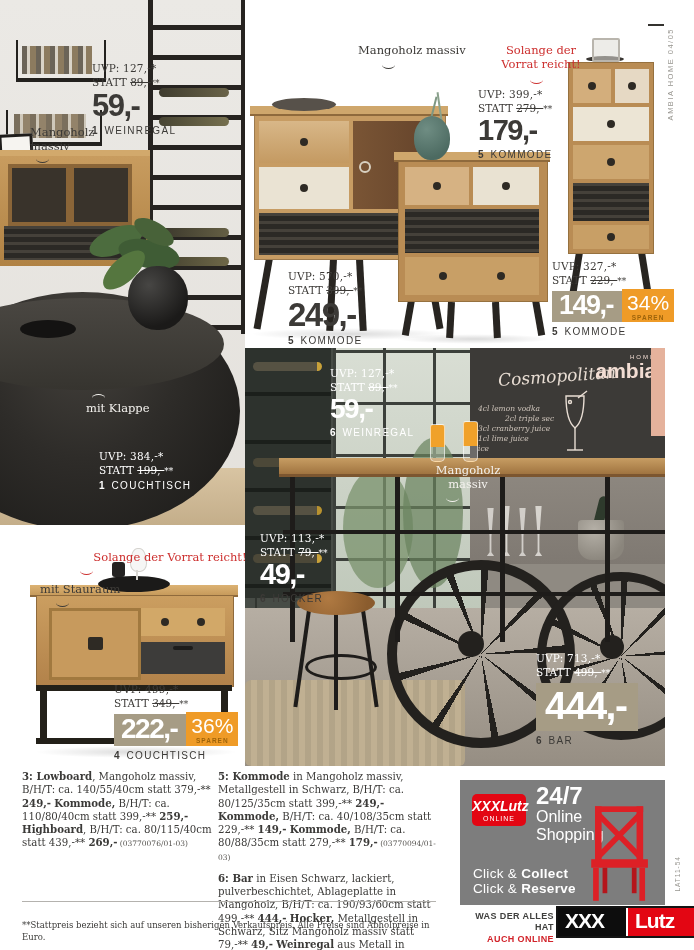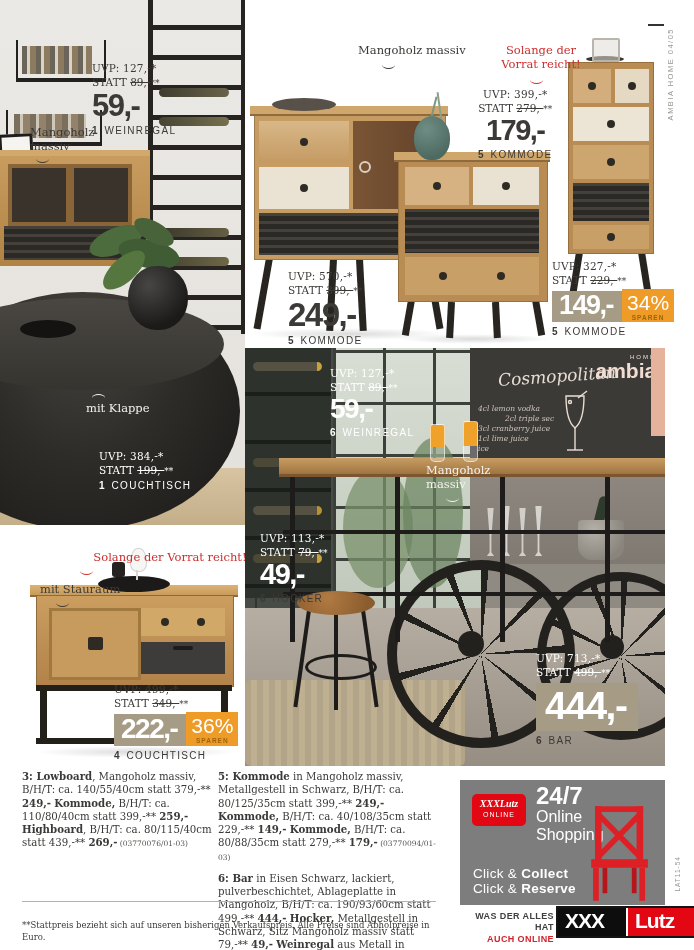--- a/index.html
+++ b/index.html
@@ -20,21 +20,21 @@
   .tag .iline.dark{color:#3c3a37;}
   .priceRow{display:flex;align-items:stretch;margin-top:3px;}
   .block{background:#a69c85;color:#fff;padding:1px 9px 3px 7px;}
   .badge{background:#ef9b27;color:#fff;text-align:center;font-family:"Liberation Sans",sans-serif;
          padding:2px 5px 0 5px;}
   .badge .pct{font-size:21px;font-weight:normal;line-height:1.1;}
   .badge .word{font-size:6.5px;font-weight:bold;letter-spacing:1px;color:rgba(130,80,0,.75);}
   
   .note{position:absolute;z-index:30;color:#cd2f2e;font-size:11.5px;line-height:1.2;text-align:center;}
   .plabel{position:absolute;z-index:30;font-size:11.5px;line-height:1.2;}
-  .plabel.light{color:#f4f2ee;}
+  .plabel.light{color:#f4f2ee;text-align:center;}
   .arc{position:absolute;z-index:30;width:13px;height:7px;border-bottom:1.5px solid #3c3a37;border-radius:50%;}
   .arc.red{border-color:#cd2f2e;}
   .arc.light{border-color:#f4f2ee;}
   .arc.up{border-bottom:none;border-top:1.5px solid #f4f2ee;}
   
   .ph{position:absolute;overflow:hidden;}
   .shadow{position:absolute;border-radius:50%;background:radial-gradient(ellipse,rgba(0,0,0,.14),rgba(0,0,0,0) 70%);}
   .ribbed{background-image:repeating-linear-gradient(180deg,#45413a 0 3px,#2b2925 3px 8px);background-color:#312f2b;}
   .knob{position:absolute;width:8px;height:8px;border-radius:50%;background:#2e2a24;}
   .leg{position:absolute;width:7px;background:#282521;transform-origin:top center;}
@@ -42,21 +42,21 @@
   .desc{position:absolute;font-size:10.2px;line-height:1.3;color:#3b3a38;}
   .desc p{margin:0 0 9px 0;}
   .desc .sm{font-size:7.5px;color:#55534f;}
   .foot{position:absolute;font-size:8.5px;line-height:1.45;color:#3b3a38;}
   .vtext{position:absolute;writing-mode:vertical-rl;transform:rotate(180deg);
          font-family:"Liberation Sans",sans-serif;letter-spacing:1.5px;color:#97958f;}
   
   #online-box{position:absolute;left:460px;top:780px;width:205px;height:125px;background:#7d7d7d;color:#fff;}
   #online-box .obadge{position:absolute;left:12px;top:14px;width:54px;height:32px;background:#e30613;border-radius:5px;
         text-align:center;font-family:"Liberation Sans",sans-serif;line-height:1;padding-top:5px;box-sizing:border-box;}
-  #online-box .obadge .b1{font-size:10px;font-weight:bold;font-style:italic;font-family:Liberation Serif, serif;}
+  #online-box .obadge .b1{font-size:14px;font-weight:bold;font-style:italic;}
   #online-box .obadge .b2{font-size:7px;letter-spacing:1px;margin-top:2px;}
   #online-box .h247{position:absolute;left:76px;top:2px;font-family:"Liberation Sans",sans-serif;font-size:24px;font-weight:bold;}
   #online-box .h2{position:absolute;left:76px;top:28px;font-family:"Liberation Sans",sans-serif;font-size:16px;}
   #online-box .h3{position:absolute;left:76px;top:46px;font-family:"Liberation Sans",sans-serif;font-size:16px;}
   #online-box .click{position:absolute;left:13px;font-family:"Liberation Sans",sans-serif;font-size:13.5px;letter-spacing:.3px;}
   
   #xxxlutz{position:absolute;left:556px;top:906px;display:flex;gap:2px;border:2px solid #141414;background:#fff;z-index:30;}
   #xxxlutz .cell{font-family:"Liberation Sans",sans-serif;font-weight:bold;font-size:21px;color:#fff;
         padding:1px 22px 3px 7px;letter-spacing:-1px;}
   #xxxlutz .xxx{background:#0d0d0d;}
@@ -317,21 +317,21 @@
   <div class="iline"><b>1</b><span>WEINREGAL</span></div>
 </div>
 
 <div class="tag" style="left:288px;top:270px;">
   <div class="uvp">UVP: 570,-*</div>
   <div class="statt"><span>STATT</span>&nbsp;<span class="old">399,-</span><span class="stars">**</span></div>
   <div class="price" style="font-size:33px;">249,-</div>
   <div class="iline"><b>5</b><span>KOMMODE</span></div>
 </div>
 
-<div class="tag" style="left:478px;top:88px;text-align:center;">
+<div class="tag" style="left:478px;top:88px;">
   <div class="uvp">UVP: 399,-*</div>
   <div class="statt"><span>STATT</span>&nbsp;<span class="old">279,-</span><span class="stars">**</span></div>
   <div class="price" style="font-size:29px;">179,-</div>
   <div class="iline"><b>5</b><span>KOMMODE</span></div>
 </div>
 
 <div class="tag" style="left:552px;top:260px;">
   <div class="uvp">UVP: 327,-*</div>
   <div class="statt"><span>STATT</span>&nbsp;<span class="old">229,-</span><span class="stars">**</span></div>
   <div class="priceRow">

